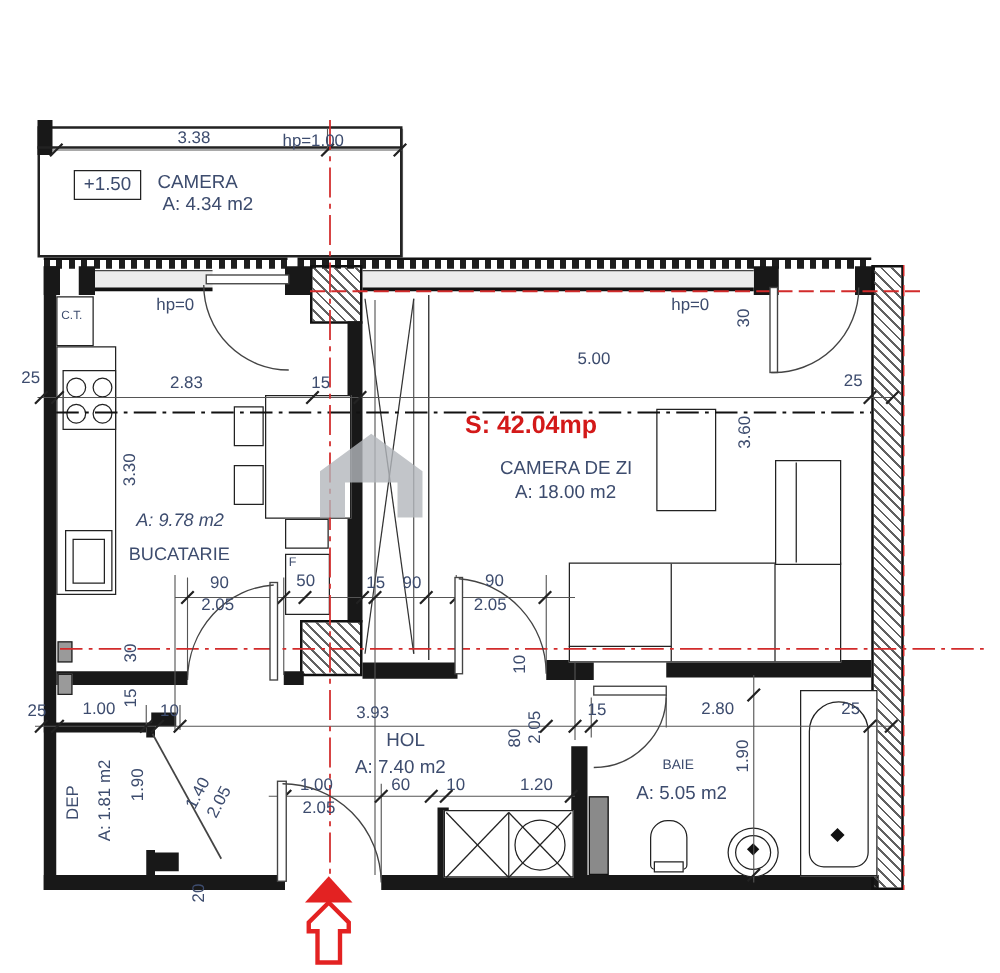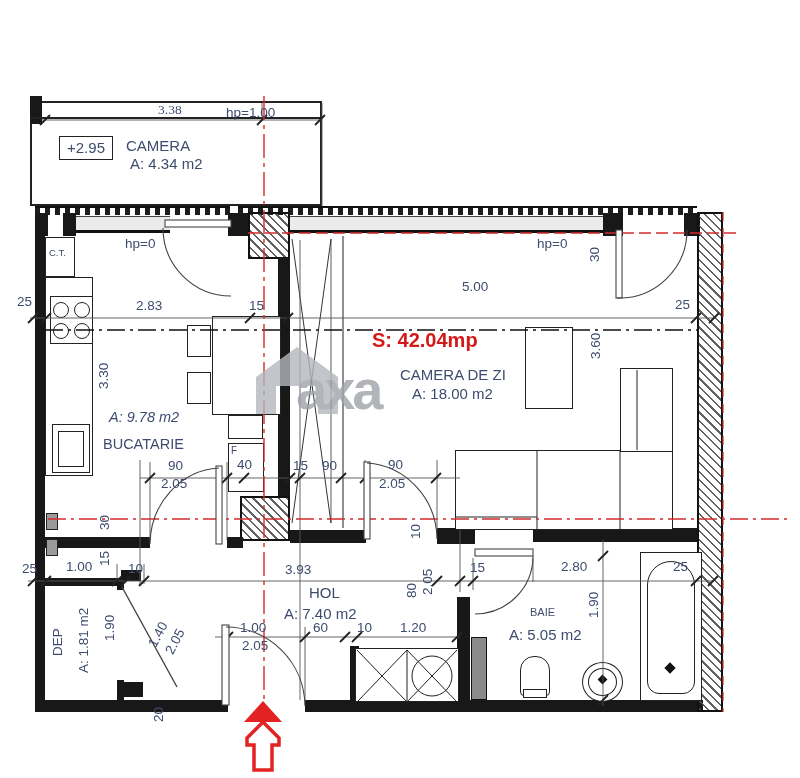--- a/index.html
+++ b/index.html
@@ -178,26 +178,25 @@
     <g>
       <polygon points="244,722 282,722 263,701" fill="#e32222"></polygon>
       <path d="M254,770 L254,745 L247,745 L247,738 L263,722 L279,738 L279,745 L272,745 L272,770 Z" fill="none" stroke="#e32222" stroke-width="3.5"></path>
     </g>
   </svg>
 
   <div class="d" style="left:0;top:0;width:800px;height:778px;opacity:.8;pointer-events:none;">
     <svg width="800" height="778" viewBox="0 0 800 778">
       <polygon points="256,414 256,377 297,347 338,377 338,414 318,414 318,386 276,386 276,414" fill="#b3b7bc"></polygon>
     </svg>
-    <div class="wmtx" style="left:296px;top:362px;font-size:56px;font-weight:bold;color:#9ea3a9;letter-spacing:-3px;">axa</div>
   </div>
 
   <div class="lbl" style="left:59px;top:136px;width:54px;height:24px;border:1.6px solid #222;box-sizing:border-box;
               text-align:center;font-size:15px;padding-top:3px;">
-    <span>+2.95</span>
+    <span>+1.50</span>
   </div>
   <div class="lbl" style="left:126px;top:138px;font-size:15px;">CAMERA</div>
   <div class="lbl" style="left:130px;top:156px;font-size:15px;">A: 4.34 m2</div>
 
   <div class="lbl" style="left:103px;top:391px;font-size:14.5px;margin-top:46px;">BUCATARIE</div>
   <div class="lbl" style="left:109px;top:410px;font-size:14.5px;font-style:italic;">A: 9.78 m2</div>
 
   <div class="lbl" style="left:372px;top:330px;font-size:20px;font-weight:bold;color:#d31919;">S: 42.04mp</div>
   <div class="lbl" style="left:400px;top:367px;font-size:15px;">CAMERA DE ZI</div>
   <div class="lbl" style="left:412px;top:386px;font-size:15px;">A: 18.00 m2</div>
@@ -207,36 +206,36 @@
 
   <div class="lbl" style="left:530px;top:607px;font-size:11px;">BAIE</div>
   <div class="lbl" style="left:509px;top:627px;font-size:15px;">A: 5.05 m2</div>
 
   <div class="lbl rot" style="left:51px;top:656px;font-size:13.5px;">DEP</div>
   <div class="lbl rot" style="left:77px;top:673px;font-size:13.5px;">A: 1.81 m2</div>
 
   <div class="lbl" style="left:49px;top:248px;font-size:9.5px;">C.T.</div>
 
   <div id="dims" class="d" style="left:0;top:0;width:800px;height:778px;pointer-events:none;">
-      <span class="dim" style="left: 158px; top: 103px; font-family: Liberation Serif, serif;">3.38</span>
+      <span class="dim" style="left: 142px; top: 103px;">3.38</span>
       <span class="dim" style="left: 226px; top: 106px;">hp=1.00</span>
       <span class="dim" style="left: 125px; top: 237px;">hp=0</span>
       <span class="dim" style="left: 537px; top: 237px;">hp=0</span>
       <span class="dim" style="left: 17px; top: 295px;">25</span>
       <span class="dim" style="left: 136px; top: 299px;">2.83</span>
       <span class="dim" style="left: 249px; top: 299px;">15</span>
       <span class="dim" style="left: 462px; top: 280px;">5.00</span>
       <span class="dim" style="left: 675px; top: 298px;">25</span>
       <span class="dim" style="left: 588px; top: 262px; transform: rotate(-90deg); transform-origin: 0px 0px;">30</span>
       <span class="dim" style="left: 97px; top: 389px; transform: rotate(-90deg); transform-origin: 0px 0px;">3.30</span>
       <span class="dim" style="left: 589px; top: 359px; transform: rotate(-90deg); transform-origin: 0px 0px;">3.60</span>
       <span class="dim" style="left: 168px; top: 459px;">90</span>
       <span class="dim" style="left: 161px; top: 477px;">2.05</span>
       <span class="dim" style="left: 231px; top: 446px; font-size: 10px;">F</span>
-      <span class="dim" style="left: 237px; top: 458px;">40</span>
+      <span class="dim" style="left: 237px; top: 458px;">50</span>
       <span class="dim" style="left: 293px; top: 459px;">15</span>
       <span class="dim" style="left: 322px; top: 459px;">90</span>
       <span class="dim" style="left: 388px; top: 458px;">90</span>
       <span class="dim" style="left: 379px; top: 477px;">2.05</span>
       <span class="dim" style="left: 409px; top: 539px; transform: rotate(-90deg); transform-origin: 0px 0px;">10</span>
       <span class="dim" style="left: 98px; top: 530px; transform: rotate(-90deg); transform-origin: 0px 0px;">30</span>
       <span class="dim" style="left: 98px; top: 566px; transform: rotate(-90deg); transform-origin: 0px 0px;">15</span>
       <span class="dim" style="left: 22px; top: 562px;">25</span>
       <span class="dim" style="left: 66px; top: 560px;">1.00</span>
       <span class="dim" style="left: 128px; top: 562px;">10</span>
@@ -248,15 +247,15 @@
       <span class="dim" style="left: 673px; top: 560px;">25</span>
       <span class="dim" style="left: 103px; top: 641px; transform: rotate(-90deg); transform-origin: 0px 0px;">1.90</span>
       <span class="dim" style="left: 146px; top: 643px; transform: rotate(-62deg); transform-origin: 0px 0px;">1.40</span>
       <span class="dim" style="left: 163px; top: 650px; transform: rotate(-62deg); transform-origin: 0px 0px;">2.05</span>
       <span class="dim" style="left: 152px; top: 722px; transform: rotate(-90deg); transform-origin: 0px 0px;">20</span>
       <span class="dim" style="left: 587px; top: 618px; transform: rotate(-90deg); transform-origin: 0px 0px;">1.90</span>
       <span class="dim" style="left: 240px; top: 621px;">1.00</span>
       <span class="dim" style="left: 242px; top: 639px;">2.05</span>
       <span class="dim" style="left: 313px; top: 621px;">60</span>
       <span class="dim" style="left: 357px; top: 621px;">10</span>
-      <span class="dim" style="left: 400px; top: 621px;">1.20</span>
+      <span class="dim" style="left: 416px; top: 621px;">1.20</span>
     </div>
 </div>
 
 </body></html>

